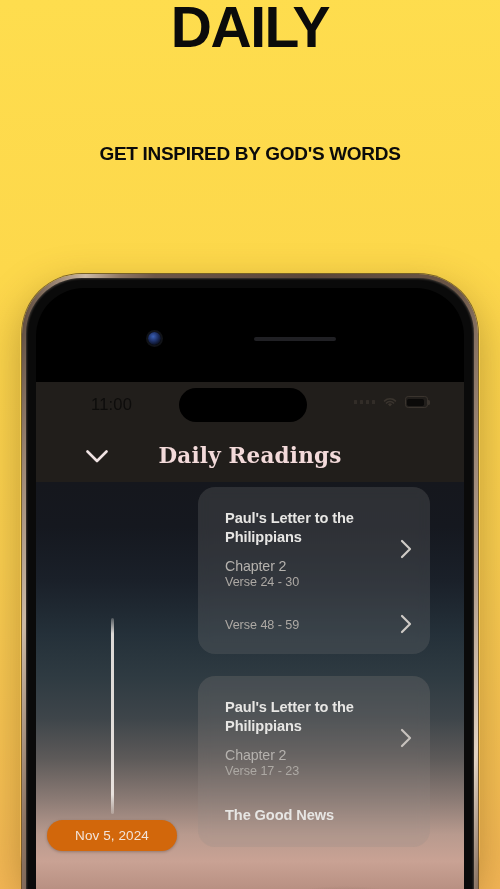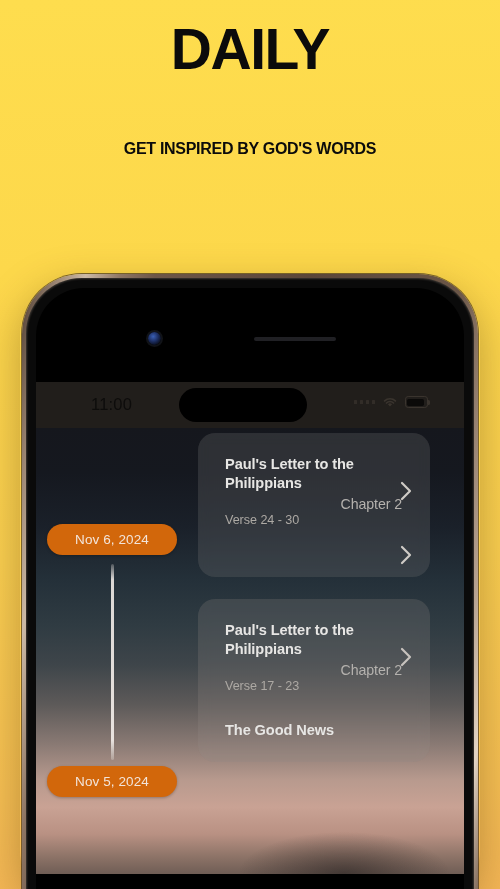--- a/index.html
+++ b/index.html
@@ -7,25 +7,25 @@
   body{
     font-family:"Liberation Sans", sans-serif;
     background:linear-gradient(178deg,#FEDD4E 0%,#FDD84B 30%,#FACF51 62%,#F6BF54 88%,#F3B556 100%);
     position:relative;
   }
 
   
   .promo{ position:absolute; top:0; left:0; width:500px; text-align:center; z-index:5; }
   .promo-title{
     font-weight:700; font-size:57px; line-height:0.97; letter-spacing:-1.5px;
-    color:#0B0B0B; padding-top:22px; font-family:"Liberation Sans", sans-serif;
+    color:#0B0B0B; font-family:"Liberation Sans", sans-serif;
   }
   .promo-title .l2{ display:block; }
   .promo-sub{
-    margin-top:63px; font-weight:700; font-size:16px; letter-spacing:-0.3px; color:#0B0B0B;
+    margin-top:88px; font-weight:700; font-size:19px; letter-spacing:-0.3px; color:#0B0B0B;
   }
 
   
   .phone-wrap{ position:absolute; left:14px; top:272px; width:472px; height:640px; z-index:3; }
   .phone-glow{
     position:absolute; left:6px; top:6px; width:460px; height:630px;
     border-radius:58px; box-shadow:0 10px 40px rgba(90,60,10,.38); 
   }
   .phone-frame{
     position:absolute; left:8px; top:2px; width:456px; height:700px; border-radius:60px;
@@ -140,26 +140,26 @@
 
   .cards{ position:absolute; left:162px; top:0; width:240px; }
   .card{
     position:relative; width:232px; border-radius:17px; padding:16px 0 16px 0;
     background:rgba(128,128,128,.30);
     backdrop-filter:blur(6px);
   }
   .card-1{ margin-top:5px; background:rgba(118,118,118,.26); }
   .card-2{ margin-top:22px; background:rgba(150,142,138,.22); }
   .reading{
-    position:relative; padding:6px 28px 6px 27px; cursor:pointer;
+    position:relative; padding:6px 36px 6px 27px; cursor:pointer;
   }
   .r-title{
     font-size:14.6px; font-weight:700; line-height:1.33; color:#E7E6E4; letter-spacing:-.1px;
   }
-  .r-chapter{ margin-top:2px; font-size:14.2px; color:#B5B2AE; letter-spacing:-.1px;text-align:right; }
+  .r-chapter{ margin-top:10px; font-size:14.2px; color:#B5B2AE; letter-spacing:-.1px; }
   .r-verse{ margin-top:1px; font-size:12.6px; color:#ADA9A4; letter-spacing:-.05px; }
   .r-chev{
     position:absolute; right:14px; top:50%; transform:translateY(-50%);
     width:20px; height:20px; display:flex; align-items:center; justify-content:center;
   }
   .reading + .reading{ margin-top:16px; }
 </style>
 </head>
 <body>
 
@@ -205,43 +205,51 @@
                   <path d="M2.6 4.9a7.8 7.8 0 0 1 10.8 0" stroke="#3a342e" stroke-width="1.7" fill="none" stroke-linecap="round"></path>
                   <path d="M4.5 7a5.1 5.1 0 0 1 7 0" stroke="#3a342e" stroke-width="1.7" fill="none" stroke-linecap="round"></path>
                 </svg>
               </div>
               <div class="batt">
                   <i></i>
                 </div>
             </div>
           </div>
 
+          <div class="appbar">
+            <div class="chev-down">
+              <svg width="22" height="13" viewBox="0 0 22 13">
+                <path d="M1.5 1.5 11 11 20.5 1.5" stroke="#F0E3E3" stroke-width="2.6" fill="none" stroke-linecap="round" stroke-linejoin="round"></path>
+              </svg>
+            </div>
+            <div class="appbar-title">Daily Readings</div>
+          </div>
 
           <div class="content">
 
             <div class="timeline">
-              <div class="date-pill pill-1">Nov 6, 2024</div>
               <div class="tl-line"></div>
               <div class="date-pill pill-2">Nov 5, 2024</div>
             </div>
 
             <div class="cards">
 
               <div class="card card-1">
                 <div class="reading">
                   <div class="r-title">Paul's Letter to the Philippians</div>
                   <div class="r-chapter">Chapter 2</div>
                   <div class="r-verse">Verse 24 - 30</div>
                   <div class="r-chev">
                     <svg width="13" height="20" viewBox="0 0 13 20">
                       <path d="M2 2 10 10 2 18" stroke="#CFCBC6" stroke-width="2.2" fill="none" stroke-linecap="round" stroke-linejoin="round"></path>
                     </svg>
                   </div>
                 </div>
                 <div class="reading">
+                  <div class="r-verse">Verse 48 - 59</div>
                   <div class="r-chev">
                     <svg width="13" height="20" viewBox="0 0 13 20">
                       <path d="M2 2 10 10 2 18" stroke="#CFCBC6" stroke-width="2.2" fill="none" stroke-linecap="round" stroke-linejoin="round"></path>
                     </svg>
                   </div>
                 </div>
               </div>
 
               <div class="card card-2">
                 <div class="reading">

